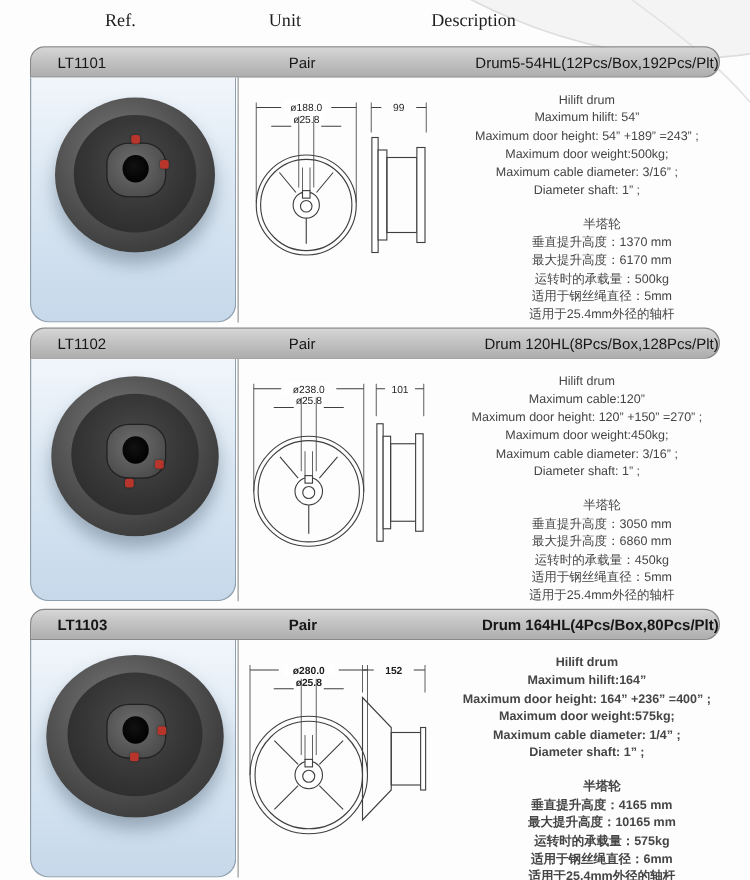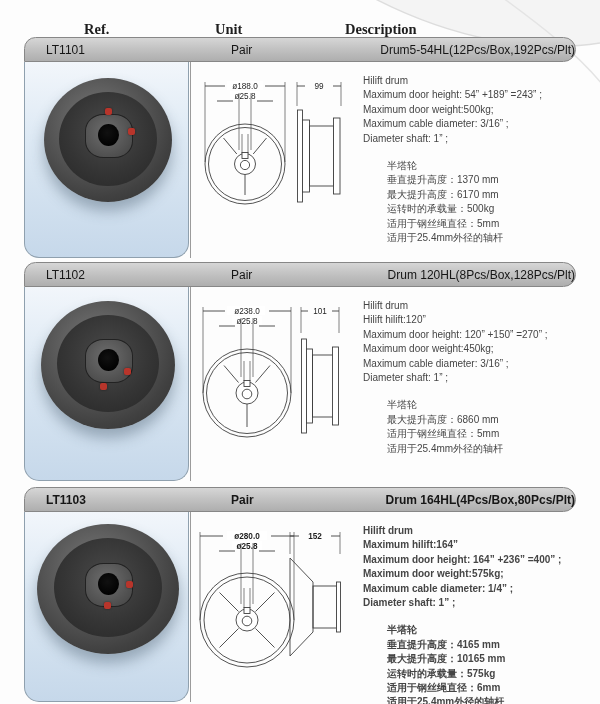--- a/index.html
+++ b/index.html
@@ -5,21 +5,21 @@
   html,body{margin:0;padding:0;}
   body{
     width:600px;height:704px;position:relative;overflow:hidden;
     background:#fdfdfd;font-family:"Liberation Sans",sans-serif;color:#333;
   }
   
   .swoosh{position:absolute;top:0;right:0;width:600px;height:130px;pointer-events:none;}
   
   .col-headers{position:absolute;top:9px;left:0;width:100%;height:22px;
     font-family:"Liberation Serif",serif;font-size:14.5px;color:#1e1e1e;}
-  .col-headers span{position:absolute;top:12px;font-weight:bold;}
+  .col-headers span{position:absolute;top:0;}
   .ch-ref{left:84px;} .ch-unit{left:215px;} .ch-desc{left:345px;}
 
   
   .section{position:absolute;left:24px;width:552px;}
   .sec1{top:37px;} .sec2{top:262px;} .sec3{top:487px;font-weight:bold;}
 
   .bar{height:25px;box-sizing:border-box;position:relative;
     background:linear-gradient(180deg,#d6d6d6 0%,#c3c3c3 45%,#aeaeae 100%);
     border:1px solid #878787;border-radius:12px 13px 13px 0;
     font-size:12px;color:#161616;}
@@ -54,21 +54,21 @@
 
   .draw-cell{width:160px;position:relative;}
   .draw-cell svg{position:absolute;left:2px;top:14px;}
   .drawing .ln{stroke:#3f3f3f;stroke-width:0.9;fill:none;}
   .drawing .thin{stroke:#4a4a4a;stroke-width:0.7;fill:none;}
   .drawing .wfill{fill:#fff;}
   .drawing text{fill:#1f1f1f;font-size:8.2px;font-family:"Liberation Sans",sans-serif;}
   .drawing .dimbg{fill:#fff;stroke:none;}
 
   .desc-cell{flex:1;padding:12px 0 0 12px;font-size:10px;color:#454545;}
-  .spec-line{line-height:14.4px;white-space:nowrap;}
+  .spec-line{line-height:14.4px;white-space:nowrap;text-align:center;}
   .spec-cn{margin-top:13px;margin-left:24px;}
 </style>
 </head>
 <body>
 
 <div class="swoosh">
   <svg width="600" height="130" viewBox="0 0 600 130">
     <path d="M355,-12 C450,42 540,54 606,42 L606,-14 Z" fill="#f4f4f4" stroke="none"></path>
     <path d="M355,-12 C450,42 540,54 606,42" fill="none" stroke="#dddddd" stroke-width="1.4"></path>
     <path d="M492,-10 C545,28 578,55 602,84" fill="none" stroke="#e4e4e4" stroke-width="1.4"></path>
@@ -128,20 +128,21 @@
         <text x="126" y="13" text-anchor="middle">99</text>
         <rect class="ln wfill" x="104.5" y="34" width="5" height="92"></rect>
         <rect class="ln wfill" x="109.5" y="44" width="7" height="72"></rect>
         <rect class="ln" fill="url(#hatch0)" x="116.5" y="50" width="24" height="60"></rect>
         <rect class="ln wfill" x="140.5" y="42" width="6.5" height="76"></rect>
       </svg>
     </div>
     <div class="desc-cell">
       <div class="spec-en">
         <div class="spec-line">Hilift drum</div>
+        <div class="spec-line">Maximum hilift: 54”</div>
         <div class="spec-line">Maximum door height: 54” +189” =243” ;</div>
         <div class="spec-line">Maximum door weight:500kg;</div>
         <div class="spec-line">Maximum cable diameter: 3/16” ;</div>
         <div class="spec-line">Diameter shaft: 1” ;</div>
       </div>
       <div class="spec-cn">
         <div class="spec-line">半塔轮</div>
         <div class="spec-line">垂直提升高度：1370 mm</div>
         <div class="spec-line">最大提升高度：6170 mm</div>
         <div class="spec-line">运转时的承载量：500kg</div>
@@ -199,29 +200,31 @@
         <text x="127" y="13" text-anchor="middle">101</text>
         <rect class="ln wfill" x="108.5" y="38" width="5" height="94"></rect>
         <rect class="ln wfill" x="113.5" y="48" width="6" height="74"></rect>
         <rect class="ln" fill="url(#hatch1)" x="119.5" y="54" width="21" height="62"></rect>
         <rect class="ln wfill" x="139.5" y="46" width="6" height="78"></rect>
       </svg>
     </div>
     <div class="desc-cell">
       <div class="spec-en">
         <div class="spec-line">Hilift drum</div>
-        <div class="spec-line">Hilift hilift:120”</div>
+        <div class="spec-line">Maximum cable:120”</div>
         <div class="spec-line">Maximum door height: 120” +150” =270” ;</div>
         <div class="spec-line">Maximum door weight:450kg;</div>
         <div class="spec-line">Maximum cable diameter: 3/16” ;</div>
         <div class="spec-line">Diameter shaft: 1” ;</div>
       </div>
       <div class="spec-cn">
         <div class="spec-line">半塔轮</div>
+        <div class="spec-line">垂直提升高度：3050 mm</div>
         <div class="spec-line">最大提升高度：6860 mm</div>
+        <div class="spec-line">运转时的承载量：450kg</div>
         <div class="spec-line">适用于钢丝绳直径：5mm</div>
         <div class="spec-line">适用于25.4mm外径的轴杆</div>
       </div>
     </div>
   </div>
 </div>
 
 <div class="section sec3">
   <div class="bar">
     <span class="b-ref">LT1103</span>

